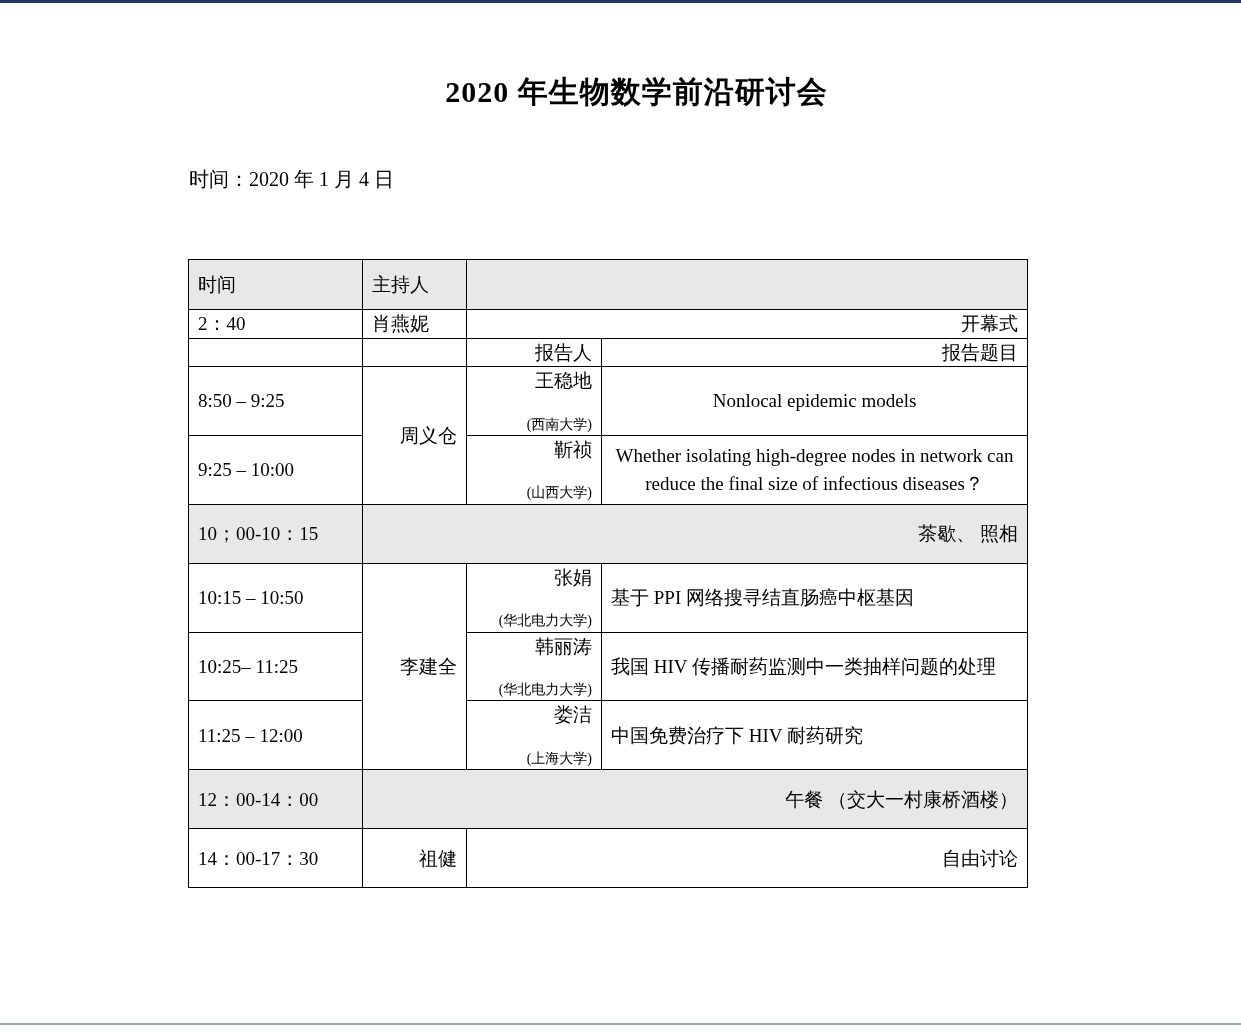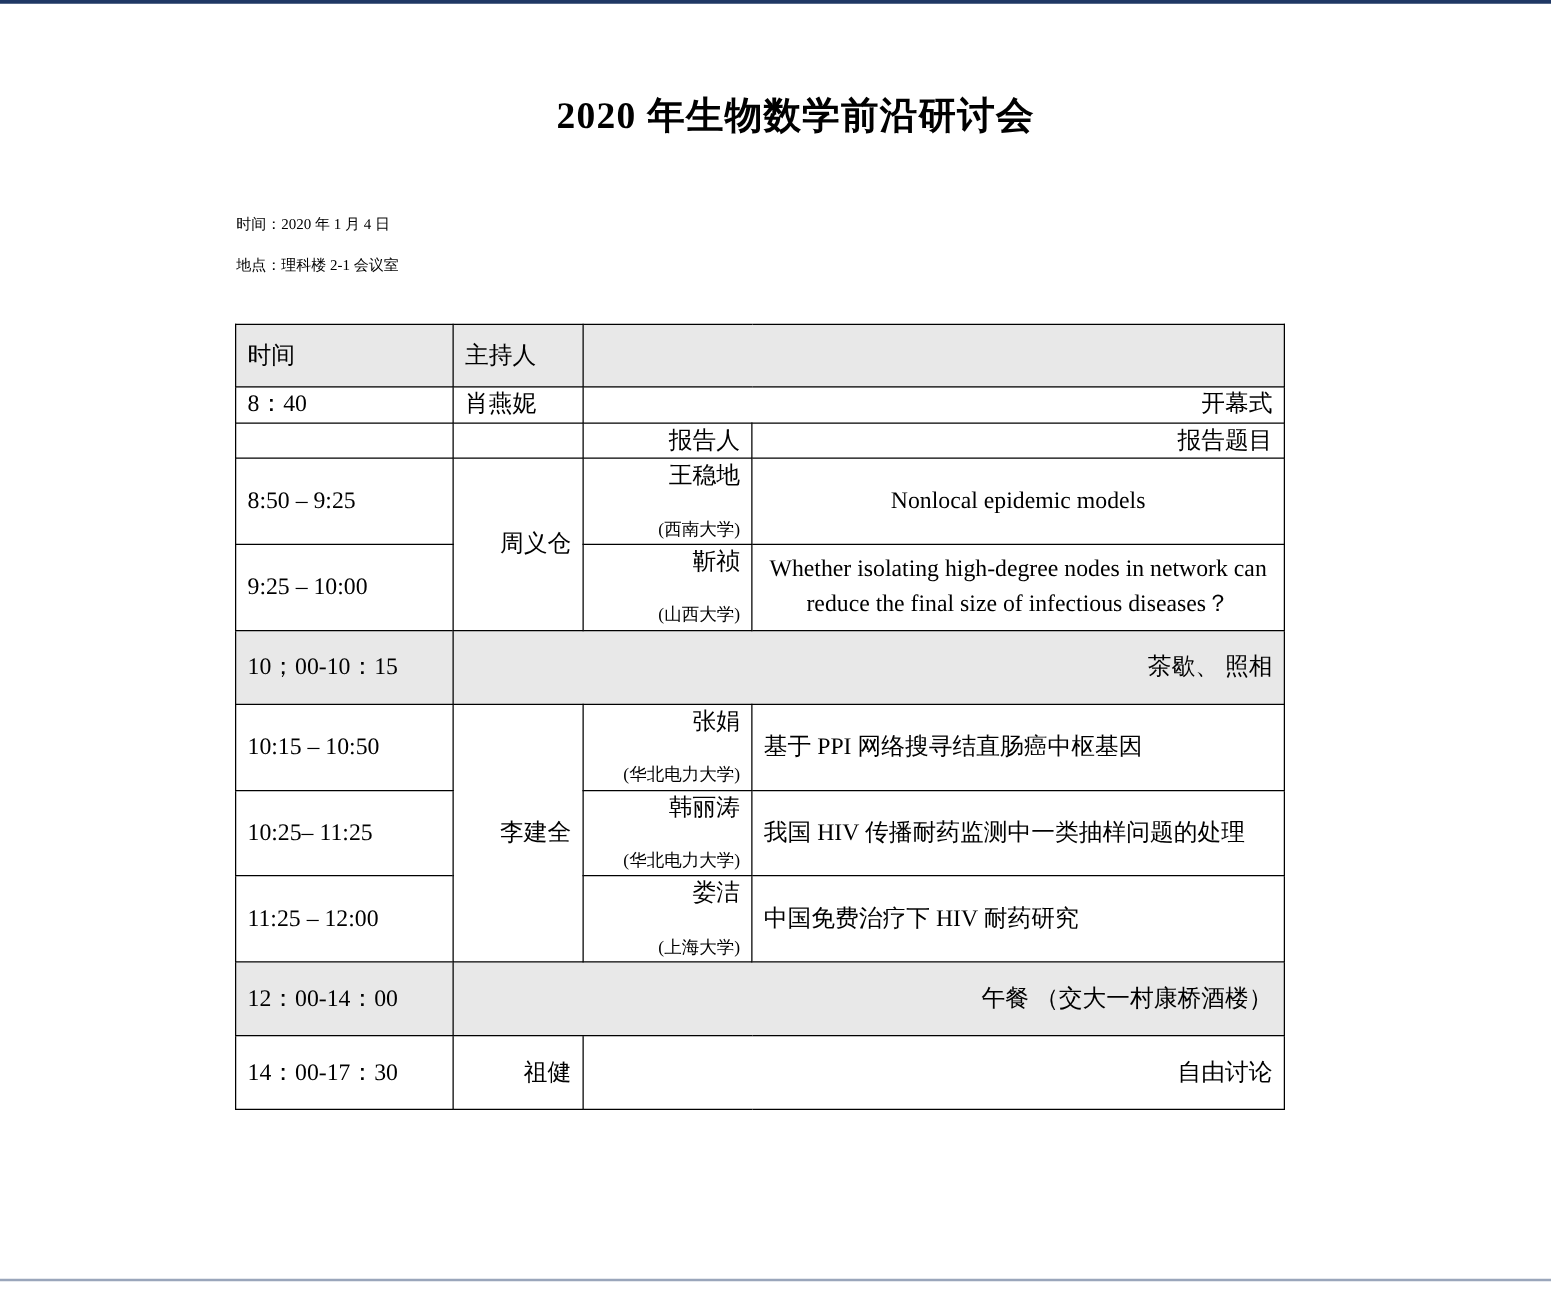--- a/index.html
+++ b/index.html
@@ -45,21 +45,21 @@
     width: 1241px;
     text-align: center;
     font-size: 30px;
     font-weight: bold;
     letter-spacing: 1px;
   }
   .meta {
     position: absolute;
     left: 189px;
     top: 163px;
-    font-size: 12px;
+    font-size: 20px;
     line-height: 33px;
   }
   .meta div {
     white-space: nowrap;
   }
   table.agenda {
     position: absolute;
     left: 188px;
     top: 259px;
     width: 839px;
@@ -96,40 +96,39 @@
 
 <div class="top-rule"></div>
 <div class="bottom-rule"></div>
 
 <div class="page">
 
   <div class="doc-title">2020 年生物数学前沿研讨会</div>
 
   <div class="meta">
     <div>时间：2020 年 1 月 4 日</div>
-    <div>地点：理科楼 2-1 会议室</div>
   </div>
 
   <table class="agenda">
     <colgroup>
       <col class="col-time">
       <col class="col-host">
       <col class="col-speaker">
       <col class="col-topic">
     </colgroup>
     <tbody>
 
       <tr class="row-head shaded">
         <td class="shaded left">时间</td>
         <td class="shaded left">主持人</td>
         <td class="shaded" colspan="2"></td>
       </tr>
 
       <tr>
-        <td class="left">8：40</td>
+        <td class="left">2：40</td>
         <td class="left">肖燕妮</td>
         <td class="center" colspan="2">开幕式</td>
       </tr>
 
       <tr>
         <td class="left"></td>
         <td class="left"></td>
         <td class="center">报告人</td>
         <td class="center">报告题目</td>
       </tr>

